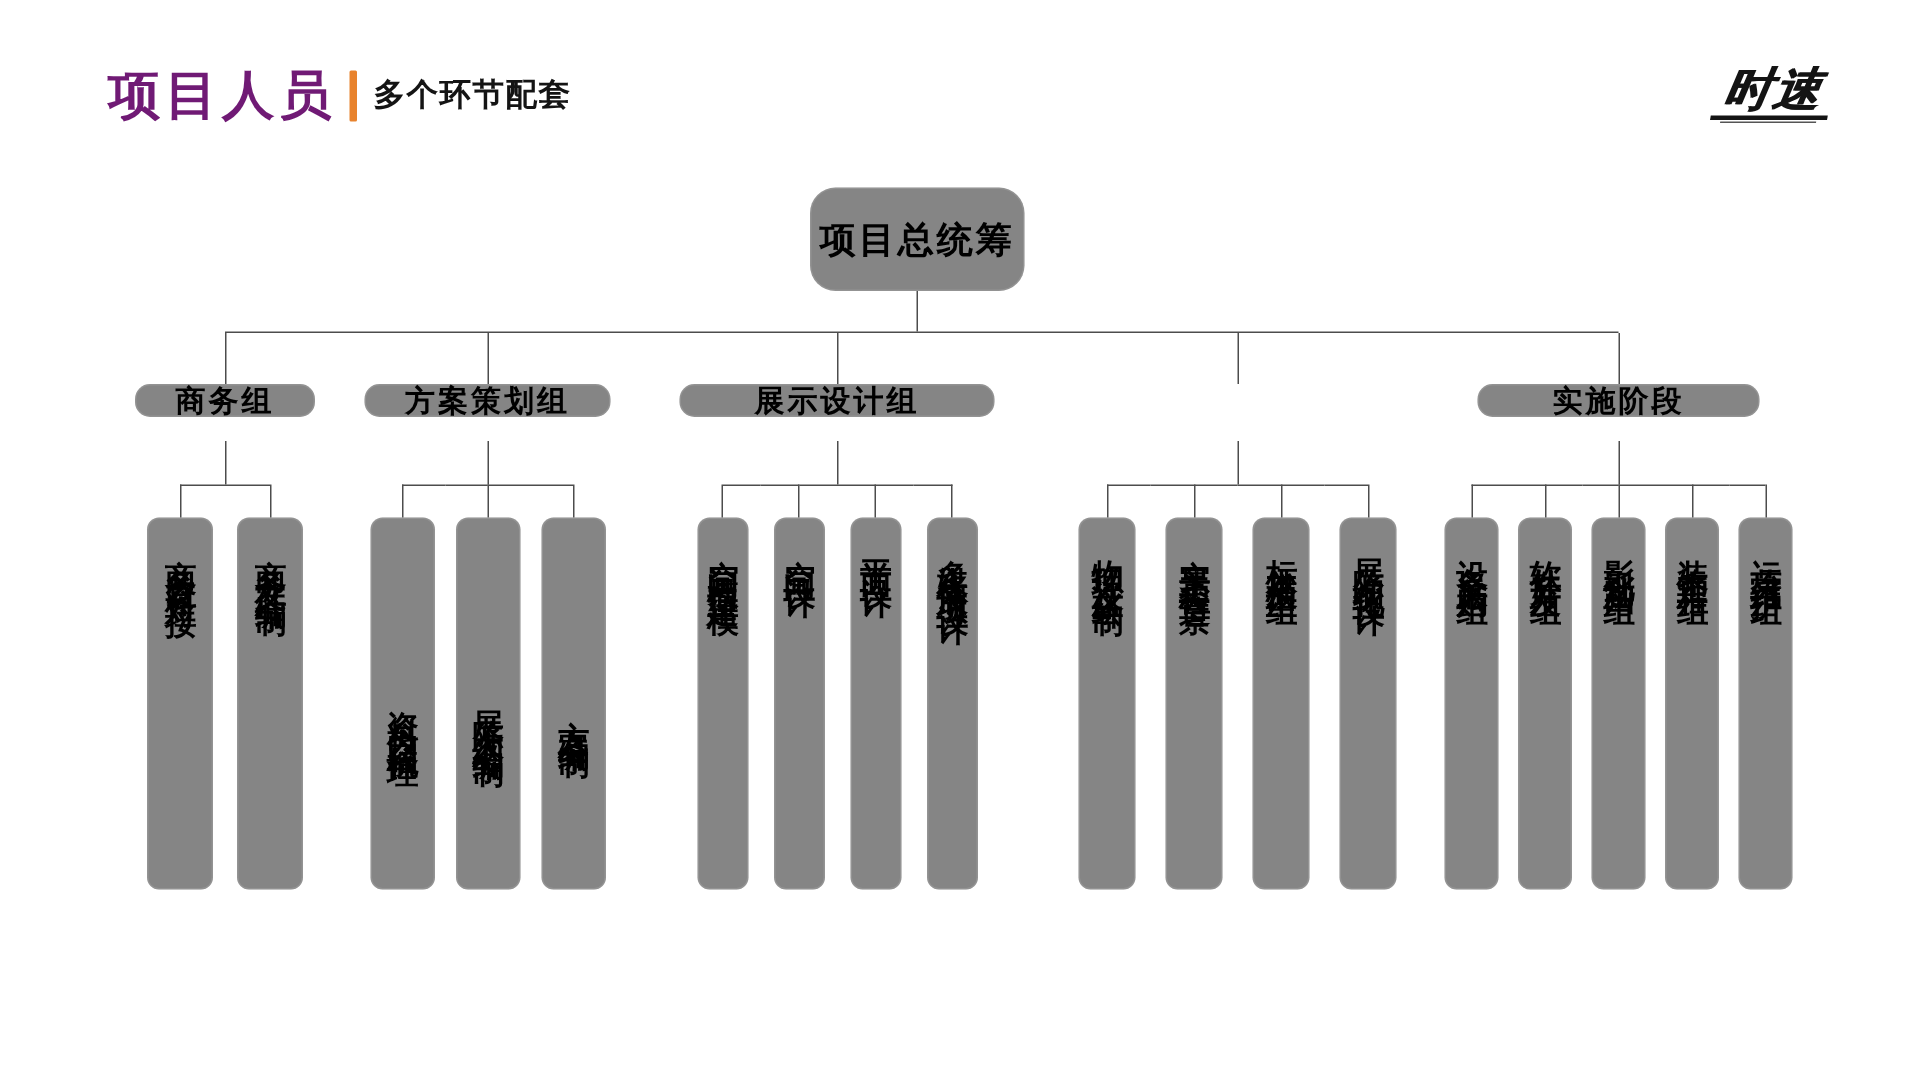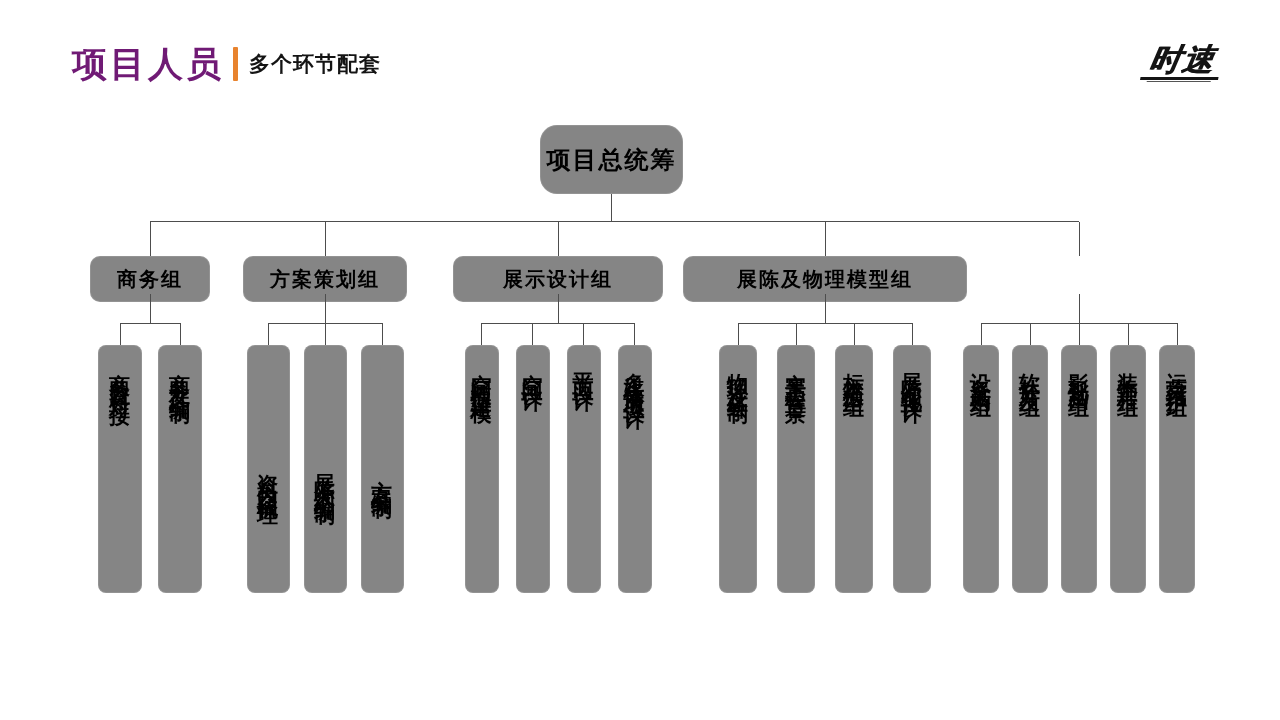--- a/index.html
+++ b/index.html
@@ -27,21 +27,21 @@
     display:flex;align-items:center;justify-content:center;
     font-size:24px;letter-spacing:2px;
   }
   .root-stub{position:absolute;left:611px;top:194px;width:1px;height:27px;background:#4d4d4d;}
   .top-hline{position:absolute;left:150px;top:221px;width:929px;height:1px;background:#4d4d4d;}
   .gdrop{position:absolute;top:222px;width:1px;height:34px;background:#4d4d4d;}
   
   .group{position:absolute;top:256px;height:337px;}
   .parent-box{
     position:absolute;top:0;left:50%;transform:translateX(-50%);
-    height:46px;border-radius:10px;
+    height:22px;border-radius:10px;
     display:flex;align-items:center;justify-content:center;
     font-size:20px;letter-spacing:2px;white-space:nowrap;
   }
   .pstub{position:absolute;top:38px;left:50%;width:1px;height:29px;margin-left:-0.5px;background:#4d4d4d;}
   .children{position:absolute;top:67px;left:0;right:0;display:flex;}
   .cw{position:relative;padding-top:22px;display:flex;justify-content:center;}
   .cw::before{content:'';position:absolute;top:0;left:0;right:50%;border-top:1px solid #4d4d4d;}
   .cw::after{content:'';position:absolute;top:0;left:50%;right:0;border-top:1px solid #4d4d4d;}
   .cw:first-child::before{display:none;}
   .cw:last-child::after{display:none;}
@@ -137,21 +137,20 @@
             </div>
             <div class="cw" style="width: 51px;">
               <div class="gbox leaf" style="width: 34px;">
                 <span>多媒体展项设计</span>
               </div>
             </div>
           </div>
         </div>
         <div class="gdrop" style="left: 825px;"></div>
         <div class="group" style="left: 709px; width: 232px;">
-          <div class="gbox parent-box" style="width: 284px;">展陈及物理模型组</div>
           <div class="pstub"></div>
           <div class="children">
             <div class="cw" style="width: 58px;">
               <div class="gbox leaf" style="width: 38px;">
                 <span>物理沙盘绘制</span>
               </div>
             </div>
             <div class="cw" style="width: 58px;">
               <div class="gbox leaf" style="width: 38px;">
                 <span>实景工程造景</span>
@@ -164,20 +163,21 @@
             </div>
             <div class="cw" style="width: 58px;">
               <div class="gbox leaf" style="width: 38px;">
                 <span>展陈细化设计</span>
               </div>
             </div>
           </div>
         </div>
         <div class="gdrop" style="left: 1079px;"></div>
         <div class="group" style="left: 956.5px; width: 245px;">
+          <div class="gbox parent-box" style="width: 188px;">实施阶段</div>
           <div class="pstub"></div>
           <div class="children">
             <div class="cw" style="width: 49px;">
               <div class="gbox leaf" style="width: 36px;">
                 <span>设备采购组</span>
               </div>
             </div>
             <div class="cw" style="width: 49px;">
               <div class="gbox leaf" style="width: 36px;">
                 <span>软件开发组</span>

